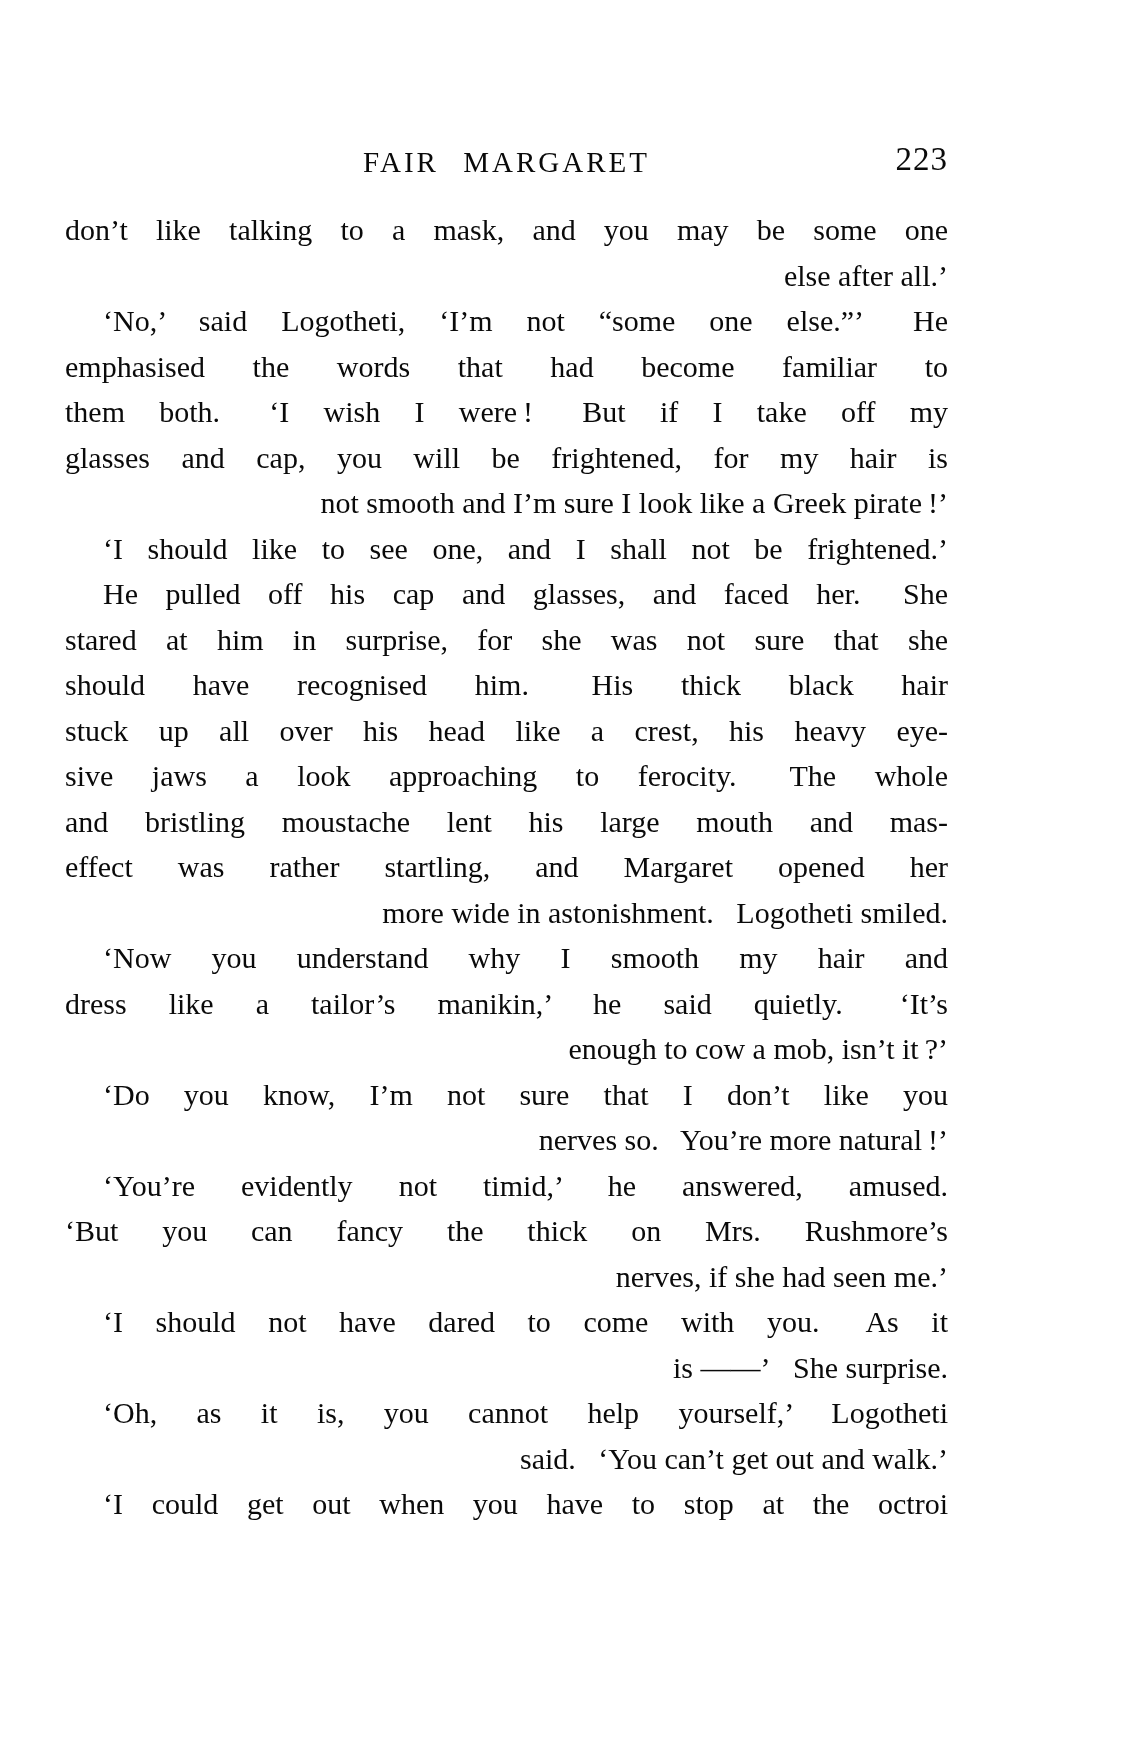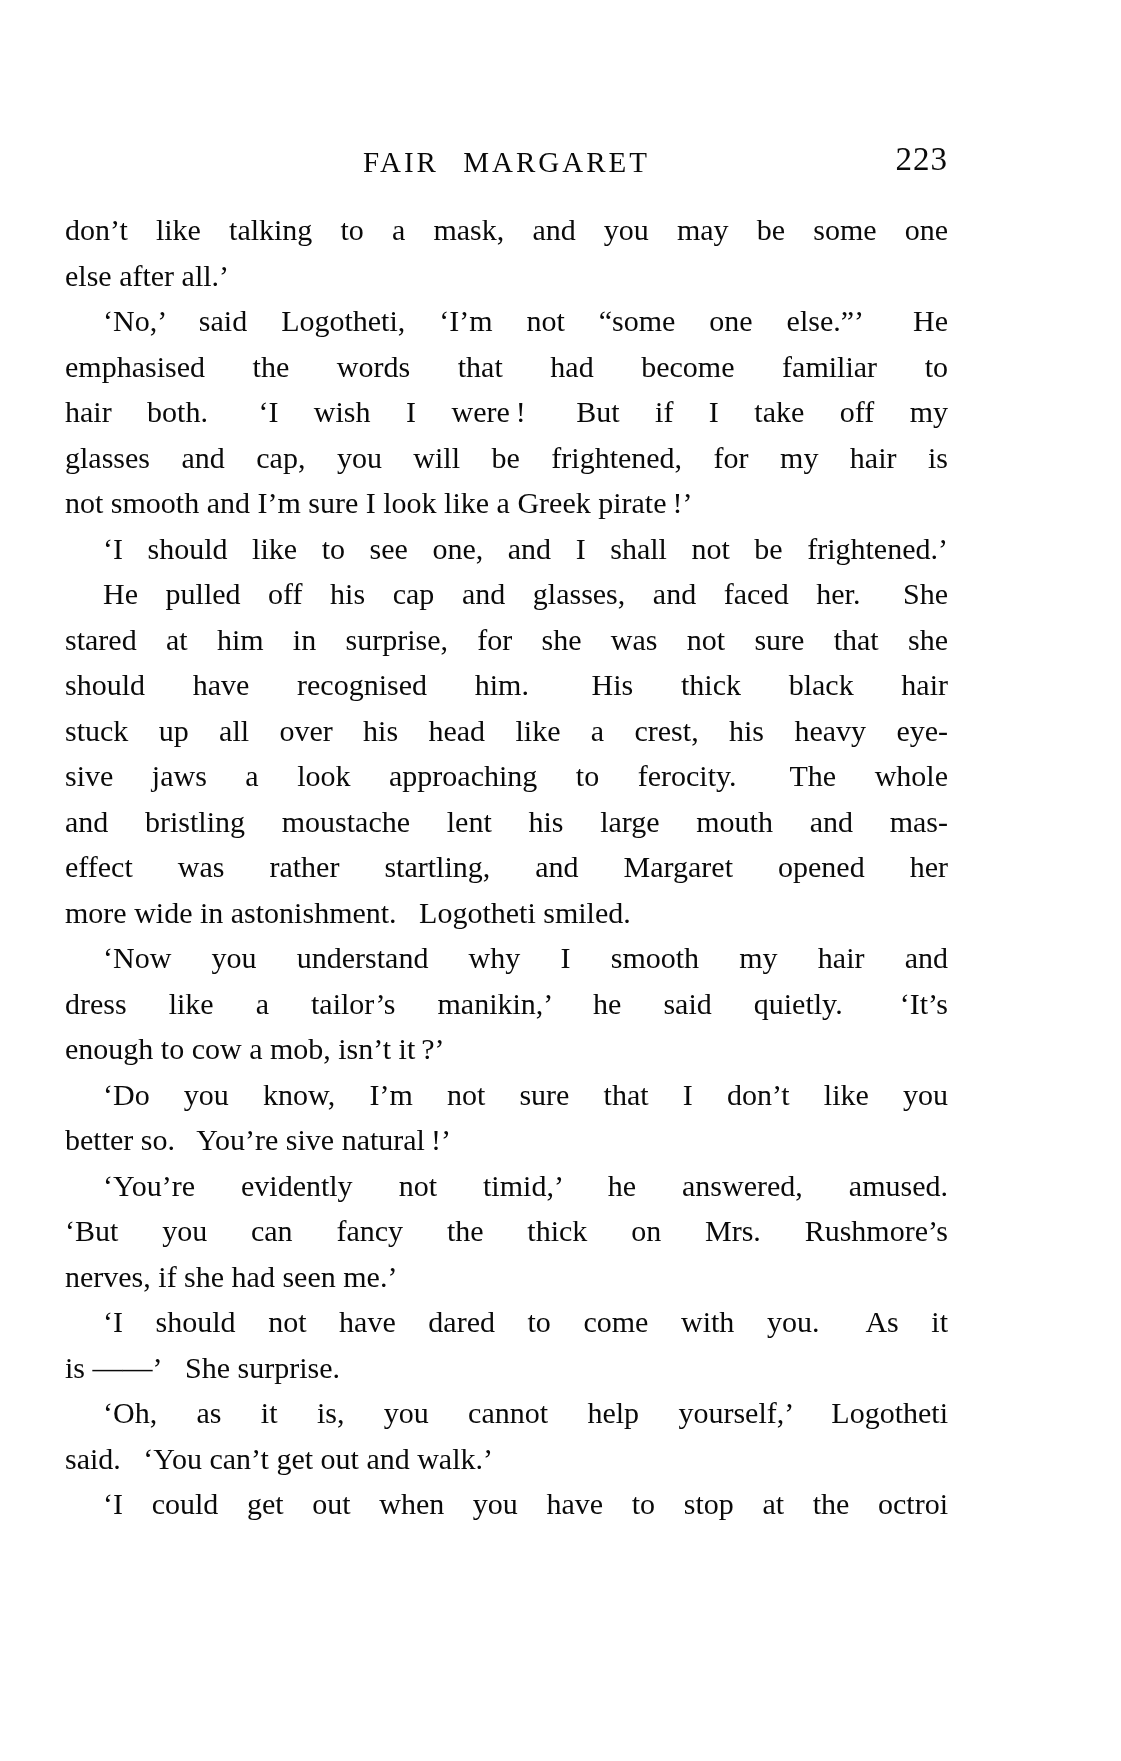--- a/index.html
+++ b/index.html
@@ -46,21 +46,21 @@
     position: absolute;
     left: 57px;
     top: 207px;
     width: 883px;
     font-size: 30px;
   }
   .line {
     height: 45.5px;
     line-height: 45.5px;
     white-space: normal;
-    text-align: left;
+    text-align: right;
   }
   .line.j {
     text-align: justify;
     text-align-last: justify;
     text-justify: inter-word;
   }
   .line.in {
     text-indent: 38px;
   }
 </style>
@@ -72,37 +72,37 @@
   <div class="running-head">
     <div class="head-title">FAIR MARGARET</div>
     <div class="page-number">223</div>
   </div>
 
   <div class="text-block">
     <div class="line j">don’t like talking to a mask, and you may be some one</div>
     <div class="line">else after all.’</div>
     <div class="line j in">‘No,’ said Logotheti, ‘I’m not “some one else.”’  He</div>
     <div class="line j">emphasised the words that had become familiar to</div>
-    <div class="line j">hair both.  ‘I wish I were !  But if I take off my</div>
+    <div class="line j">them both.  ‘I wish I were !  But if I take off my</div>
     <div class="line j">glasses and cap, you will be frightened, for my hair is</div>
     <div class="line">not smooth and I’m sure I look like a Greek pirate !’</div>
     <div class="line j in">‘I should like to see one, and I shall not be frightened.’</div>
     <div class="line j in">He pulled off his cap and glasses, and faced her.  She</div>
     <div class="line j">stared at him in surprise, for she was not sure that she</div>
     <div class="line j">should have recognised him.  His thick black hair</div>
     <div class="line j">stuck up all over his head like a crest, his heavy eye-</div>
     <div class="line j">sive jaws a look approaching to ferocity.  The whole</div>
     <div class="line j">and bristling moustache lent his large mouth and mas-</div>
     <div class="line j">effect was rather startling, and Margaret opened her</div>
     <div class="line">more wide in astonishment.  Logotheti smiled.</div>
     <div class="line j in">‘Now you understand why I smooth my hair and</div>
     <div class="line j">dress like a tailor’s manikin,’ he said quietly.  ‘It’s</div>
     <div class="line">enough to cow a mob, isn’t it ?’</div>
     <div class="line j in">‘Do you know, I’m not sure that I don’t like you</div>
-    <div class="line">better so.  You’re sive natural !’</div>
+    <div class="line">nerves so.  You’re more natural !’</div>
     <div class="line j in">‘You’re evidently not timid,’ he answered, amused.</div>
     <div class="line j">‘But you can fancy the thick on Mrs. Rushmore’s</div>
     <div class="line">nerves, if she had seen me.’</div>
     <div class="line j in">‘I should not have dared to come with you.  As it</div>
     <div class="line">is ——’  She surprise.</div>
     <div class="line j in">‘Oh, as it is, you cannot help yourself,’ Logotheti</div>
     <div class="line">said.  ‘You can’t get out and walk.’</div>
     <div class="line j in">‘I could get out when you have to stop at the octroi</div>
   </div>
 

